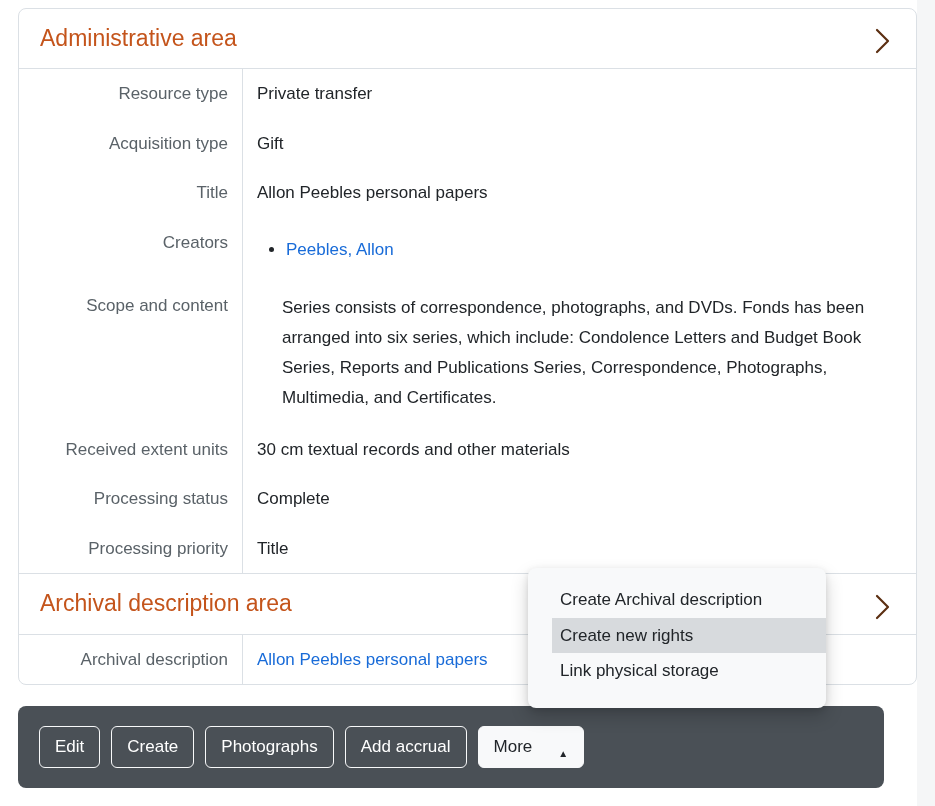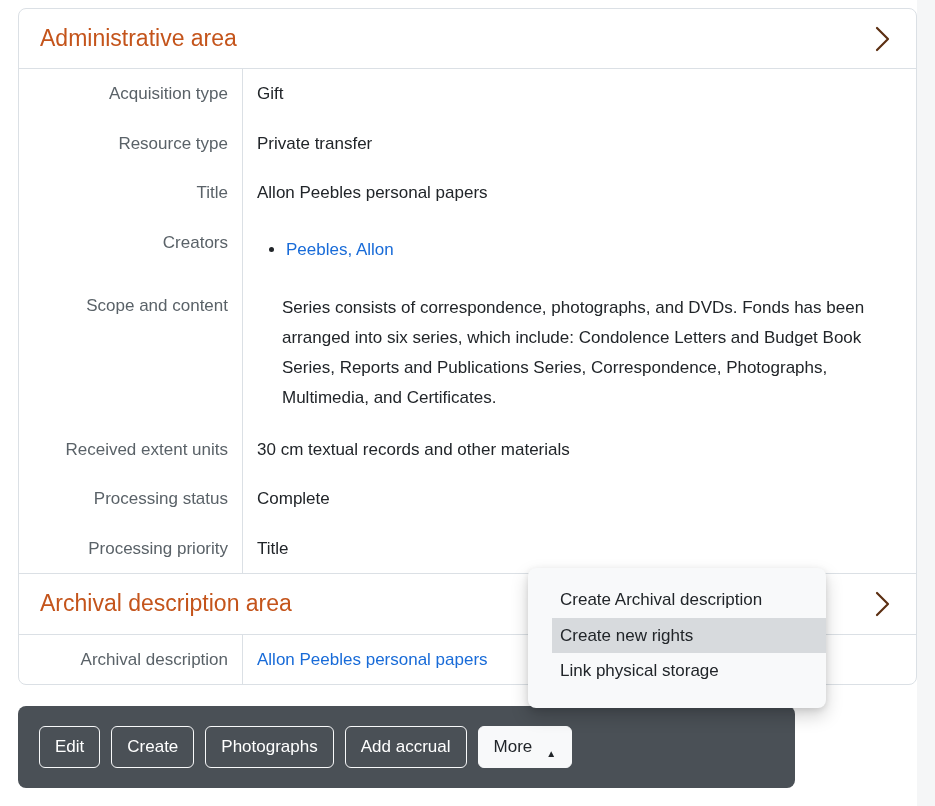--- a/index.html
+++ b/index.html
@@ -31,21 +31,21 @@
     background: var(--gutter);
   }
   .panel {
     position: absolute; left: 18px; top: 8px;
     width: 899px;
     background: #fff;
     border: 1px solid var(--border);
     border-radius: 8px;
   }
   .section-header {
-    display: flex; align-items: center; justify-content: space-between;
+    display: flex; align-items: flex-end; justify-content: space-between;
     padding: 13px 26px 13px 21px;
     cursor: pointer;
   }
   .section-header h2 {
     margin: 0;
     font-size: 23px;
     font-weight: 400;
     color: var(--heading);
     line-height: 1.45;
   }
@@ -66,21 +66,21 @@
   }
   .def-value.tall { line-height: 1.76; padding-left: 39px; }
   .def-value p { margin: 0; max-width: 625px; }
   .creators-list { margin: 7px; padding-left: 22px; list-style: disc; }
   a.link { color: var(--link); text-decoration: none; cursor: pointer; }
   .chev { flex: 0 0 auto; display: block; }
 
   
   .actions {
     position: absolute; left: 18px; top: 706px;
-    width: 777px; height: 82px;
+    width: 866px; height: 82px;
     background: var(--toolbar-bg);
     border-radius: 8px;
     display: flex; align-items: center;
     gap: 11px;
     padding: 0 21px;
   }
   .btn {
     font-family: inherit;
     font-size: 17px;
     line-height: 1.5;
@@ -90,21 +90,21 @@
   }
   .btn-outline {
     background: transparent;
     border: 1px solid #f8f9fa;
     color: #ffffff;
   }
   .btn-more {
     background: #f8f9fa;
     border: 1px solid #f8f9fa;
     color: var(--text);
-    display: inline-flex; align-items: flex-end; gap: 14px;
+    display: inline-flex; align-items: flex-end; gap: 26px;
   }
   .caret-up { font-size: 10px; line-height: 1; position: relative; top: -1px; }
 
   
   .dropdown-menu {
     position: absolute; left: 528px; top: 568px;
     width: 298px;
     background: var(--menu-bg);
     border-radius: 8px;
     padding: 14px 0 19px 0;
@@ -130,26 +130,26 @@
 
   <div class="section-header hdr-admin">
     <h2>Administrative area</h2>
     <svg class="chev" width="15" height="28" viewBox="0 0 15 28">
       <path d="M2 3 L13 14 L2 25" fill="none" stroke="#5c2f12" stroke-width="2.2" stroke-linecap="round" stroke-linejoin="round"></path>
     </svg>
   </div>
 
   <div class="defs">
     <div class="def-row">
+      <div class="def-label">Resource type</div>
+      <div class="def-value">Private transfer</div>
+    </div>
+    <div class="def-row">
       <div class="def-label">Acquisition type</div>
       <div class="def-value">Gift</div>
-    </div>
-    <div class="def-row">
-      <div class="def-label">Resource type</div>
-      <div class="def-value">Private transfer</div>
     </div>
     <div class="def-row">
       <div class="def-label">Title</div>
       <div class="def-value">Allon Peebles personal papers</div>
     </div>
     <div class="def-row">
       <div class="def-label">Creators</div>
       <div class="def-value">
         <ul class="creators-list">
           <li>

